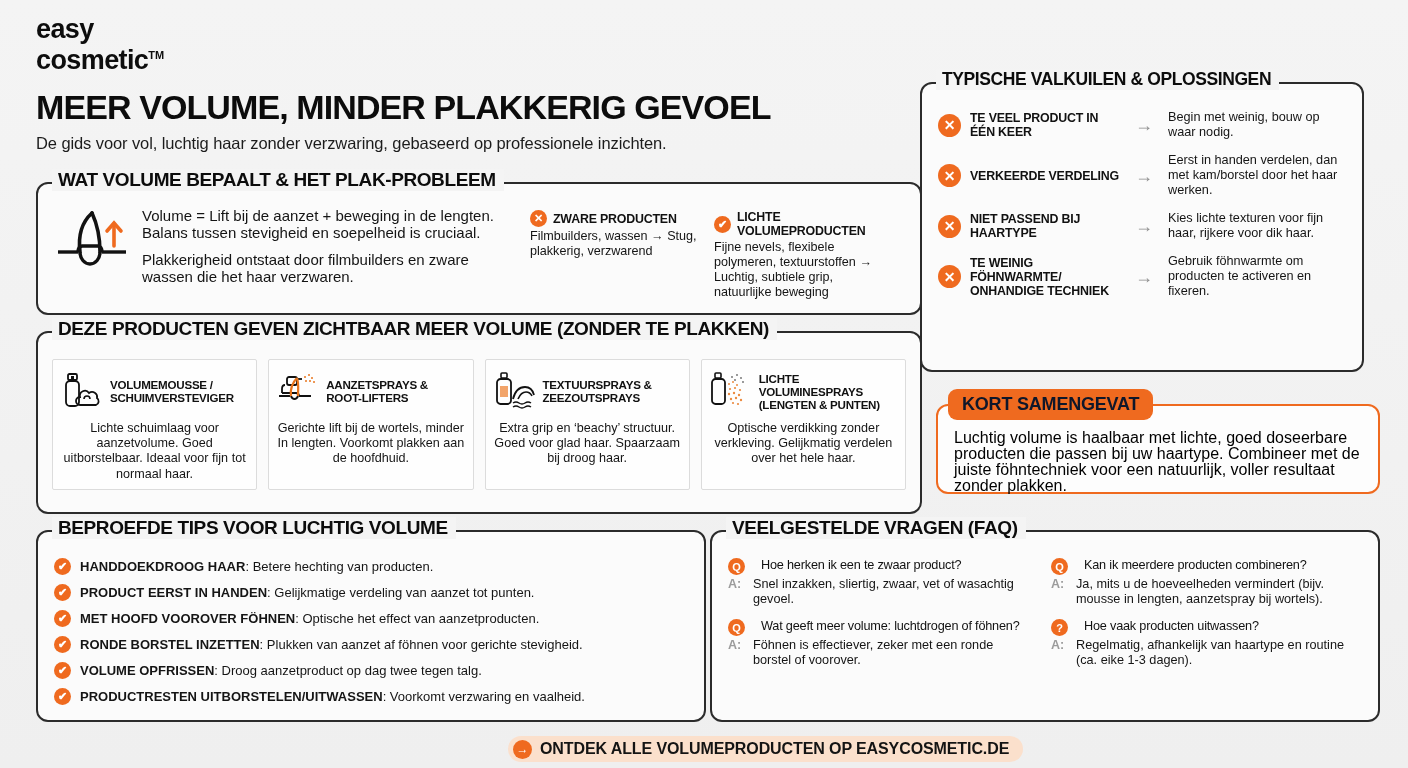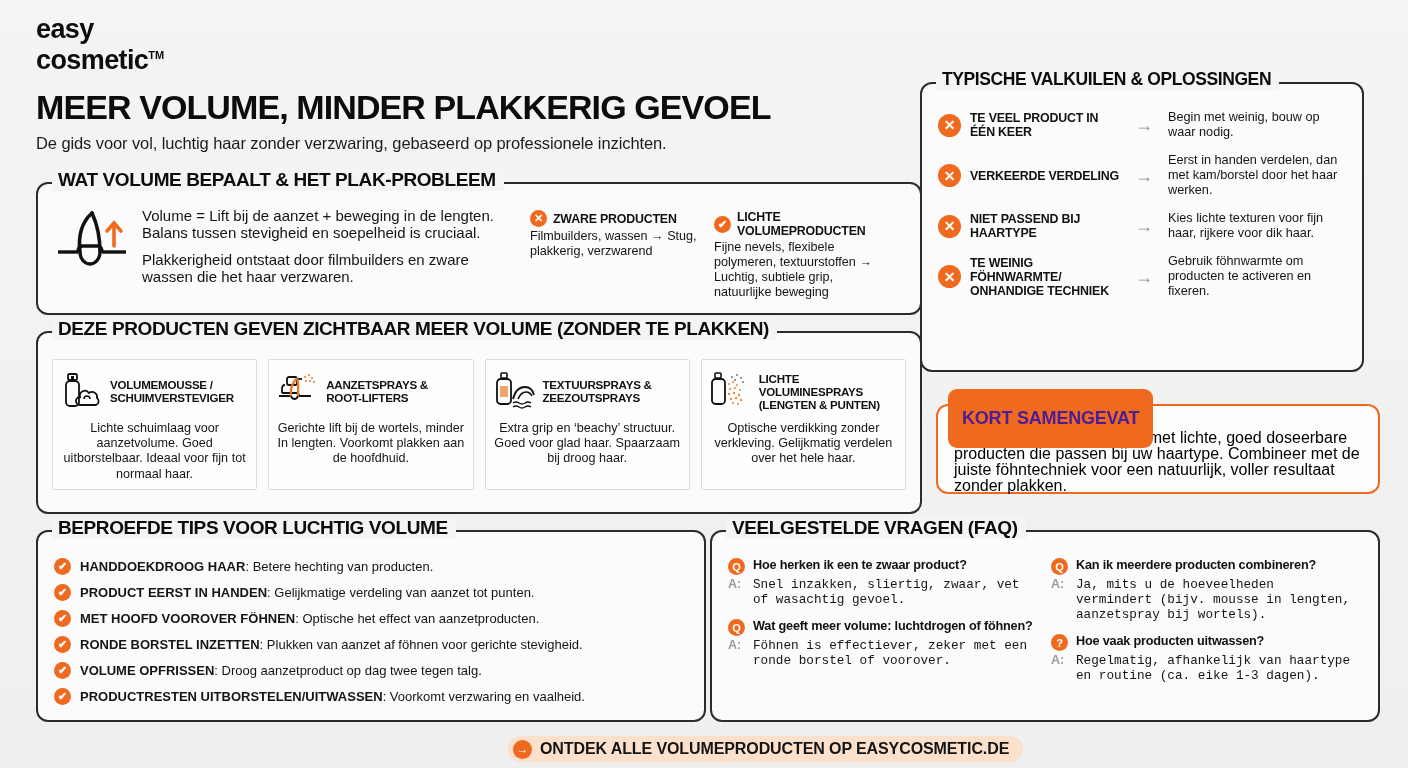--- a/index.html
+++ b/index.html
@@ -45,22 +45,22 @@
   .card.orange { border-color: #ef6a1f; background: #fdfdfd; }
   .card-title {
     position: absolute; top: -15px; left: 14px;
     background: #f4f4f4;
     padding: 0 8px 0 6px;
     font-size: 19px; font-weight: 800; letter-spacing: -0.4px;
     white-space: nowrap; color: #0c0c0c;
   }
   .card-title.small { font-size: 17.5px; }
   .card-title.pill {
-    background: #ef6a1f; color: #4c1d95;
-    border-radius: 9px; padding: 19px 14px;
+    background: #ef6a1f; color: #0f172a;
+    border-radius: 9px; padding: 5px 14px;
     top: -17px; left: 10px;
     font-size: 18px; letter-spacing: -0.2px;
   }
 
   
   .circ {
     display: inline-flex; align-items: center; justify-content: center;
     border-radius: 50%; background: #ef6a1f; color: #fff;
     font-weight: 700; flex: none;
   }
@@ -103,24 +103,24 @@
   .tip { display: flex; align-items: flex-start; gap: 9px; margin-bottom: 9px; }
   .tip-txt { font-size: 13px; line-height: 15px; color: #151515; padding-top: 1px; }
   .tip-txt b { font-weight: 800; }
 
   
   #box-faq { left: 710px; top: 530px; width: 670px; height: 192px; }
   .faq-cols { display: flex; padding: 26px 14px 0 16px; gap: 18px; }
   .faq-col { width: 305px; }
   .faq-item { margin-bottom: 12px; }
   .faq-q { display: flex; align-items: flex-start; gap: 8px; }
-  .faq-q .t { font-size: 12.7px; font-weight: 700; line-height: 15px; letter-spacing: -0.2px; }
+  .faq-q .t { font-size: 12.7px; font-weight: 400; line-height: 15px; letter-spacing: -0.2px; margin-left: 8px; }
   .faq-a { display: flex; gap: 8px; margin-top: 2px; }
   .faq-a .a-lbl { color: #9b9b9b; font-weight: 700; font-size: 12.5px; width: 17px; flex: none; }
-  .faq-a .a-txt { font-size: 12.7px; line-height: 15px; color: #151515; font-family: Liberation Mono, monospace; }
+  .faq-a .a-txt { font-size: 12.7px; line-height: 15px; color: #151515; }
 
   
   #box-pitfalls { left: 920px; top: 82px; width: 444px; height: 290px; }
   .pit-list { padding: 26px 14px 0 16px; }
   .pit { display: flex; align-items: center; gap: 9px; margin-bottom: 13px; }
   .pit-name { width: 150px; font-size: 12.4px; font-weight: 800; line-height: 14px; letter-spacing: -0.2px; }
   .pit-arrow { width: 30px; flex: none; color: #8e8e8e; font-size: 18px; text-align: center; line-height: 12px; }
   .pit-fix { flex: 1; font-size: 12.7px; line-height: 15px; color: #151515; }
 
   

